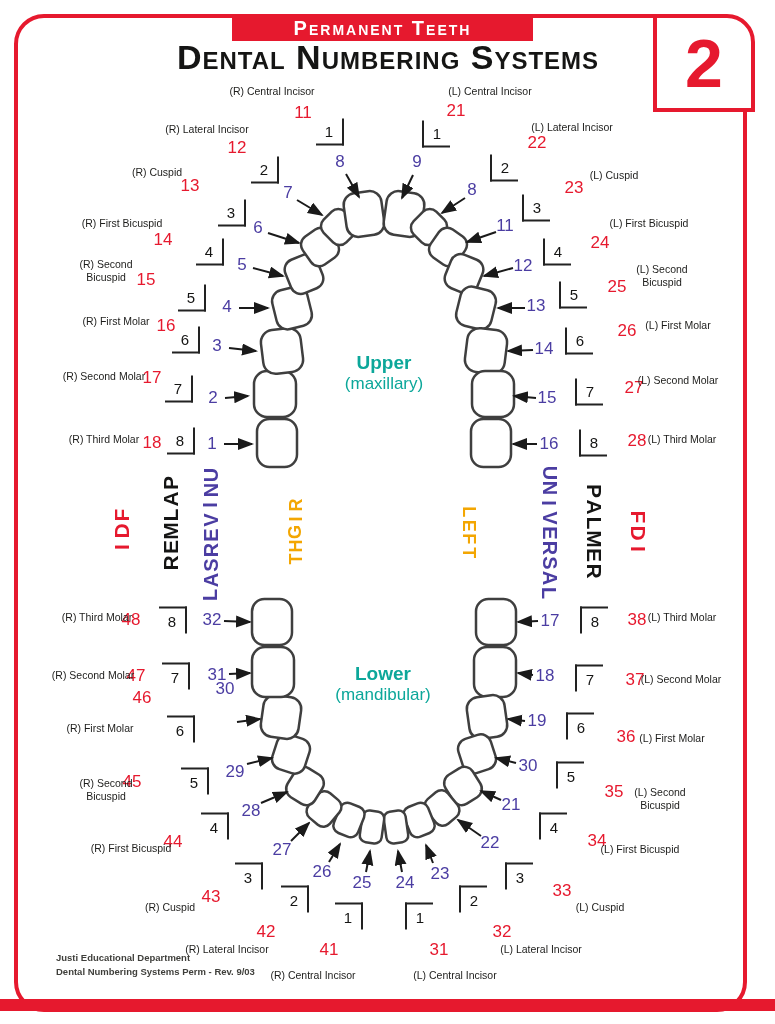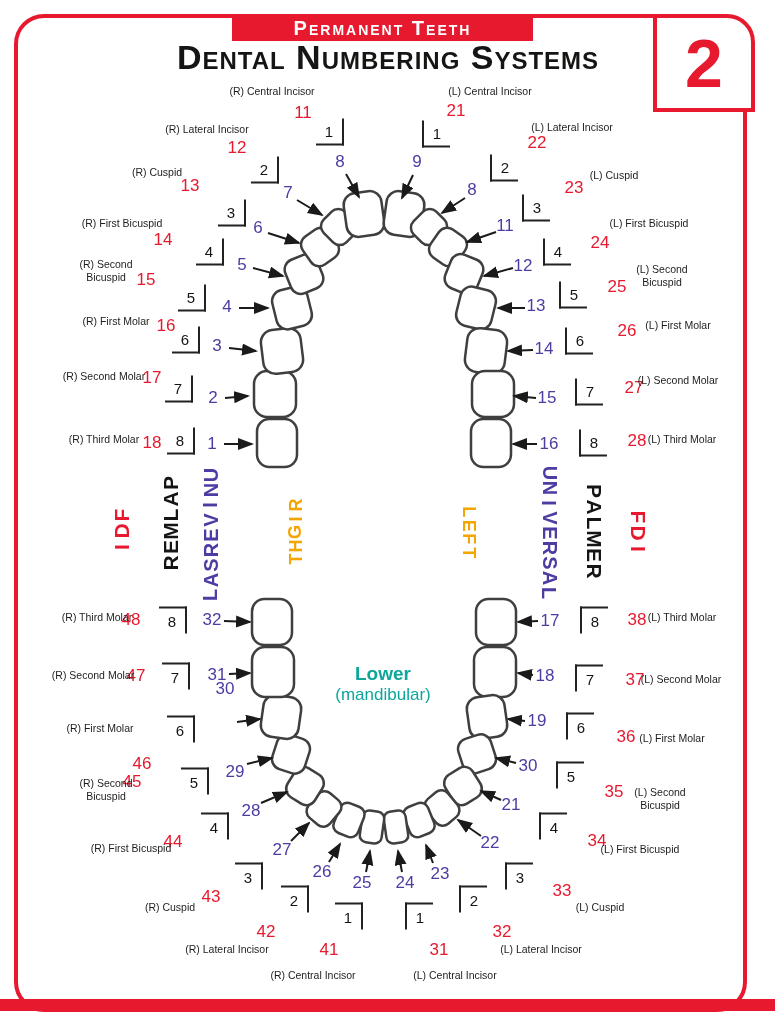--- a/index.html
+++ b/index.html
@@ -300,21 +300,21 @@
       <div class="uni-num" style="left: 235px; top: 772px;">29</div>
       <div class="palmer LR" style="left: 195px; top: 781px;">
         <span>5</span>
       </div>
       <div class="fdi-num" style="left: 132px; top: 782px;">45</div>
       <div class="name-label" style="left: 106px; top: 790px;">(R) Second Bicuspid</div>
       <div class="uni-num" style="left: 225px; top: 689px;">30</div>
       <div class="palmer LR" style="left: 181px; top: 729px;">
         <span>6</span>
       </div>
-      <div class="fdi-num" style="left: 142px; top: 764px;">46</div>
+      <div class="fdi-num" style="left: 142px; top: 698px;">46</div>
       <div class="name-label" style="left: 100px; top: 729px;">(R) First Molar</div>
       <div class="uni-num" style="left: 217px; top: 675px;">31</div>
       <div class="palmer LR" style="left: 176px; top: 676px;">
         <span>7</span>
       </div>
       <div class="fdi-num" style="left: 136px; top: 676px;">47</div>
       <div class="name-label" style="left: 93px; top: 676px;">(R) Second Molar</div>
       <div class="uni-num" style="left: 212px; top: 620px;">32</div>
       <div class="palmer LR" style="left: 173px; top: 620px;">
         <span>8</span>
@@ -377,18 +377,26 @@
         <span style="height: 16px; line-height: 16px; transform: rotate(90deg);">E</span>
         <span style="height: 16px; line-height: 16px; transform: rotate(90deg);">R</span>
       </div>
       <div class="vword" style="left: 638px; top: 533px; color: rgb(230, 25, 46); font-size: 21px;">
         <span style="height: 16px; line-height: 16px; transform: rotate(90deg);">F</span>
         <span style="height: 16px; line-height: 16px; transform: rotate(90deg);">D</span>
         <span style="height: 16px; line-height: 16px; transform: rotate(90deg);">I</span>
       </div>
     </div>
 
+  <div class="arch-label" style="left:384px;top:373px;">
+    <span class="big">Upper</span>
+    <span class="small">(maxillary)</span>
+  </div>
   <div class="arch-label" style="left:383px;top:684px;">
     <span class="big">Lower</span>
     <span class="small">(mandibular)</span>
   </div>
 
+  <div id="footer">
+    <div>Justi Educational Department</div>
+    <div>Dental Numbering Systems Perm - Rev. 9/03</div>
+  </div>
 </div>
 
 </body></html>

